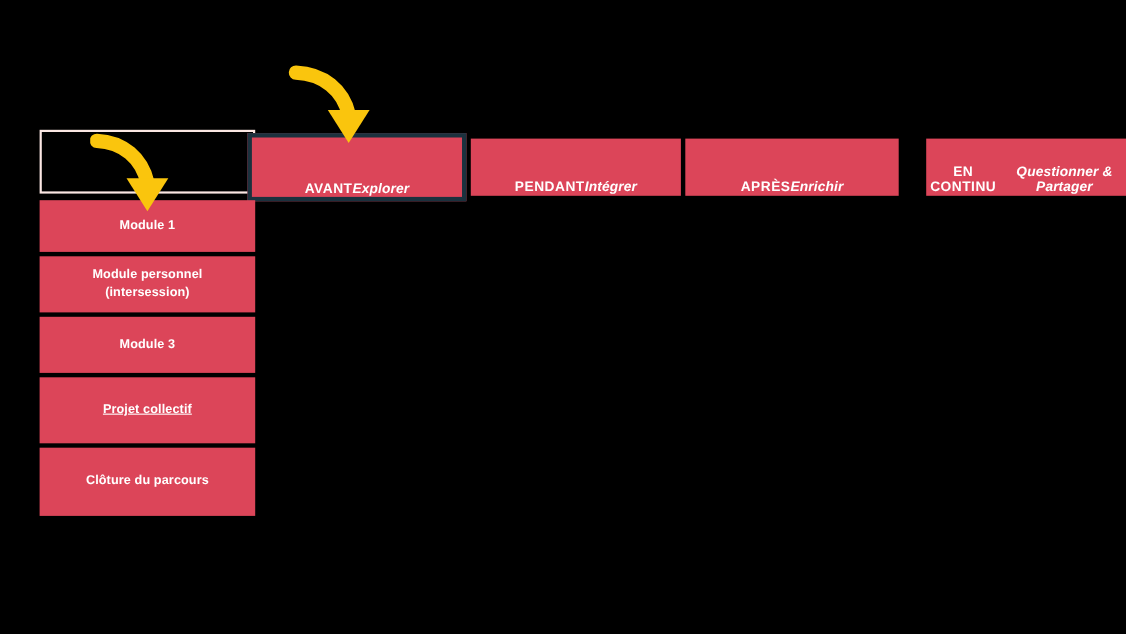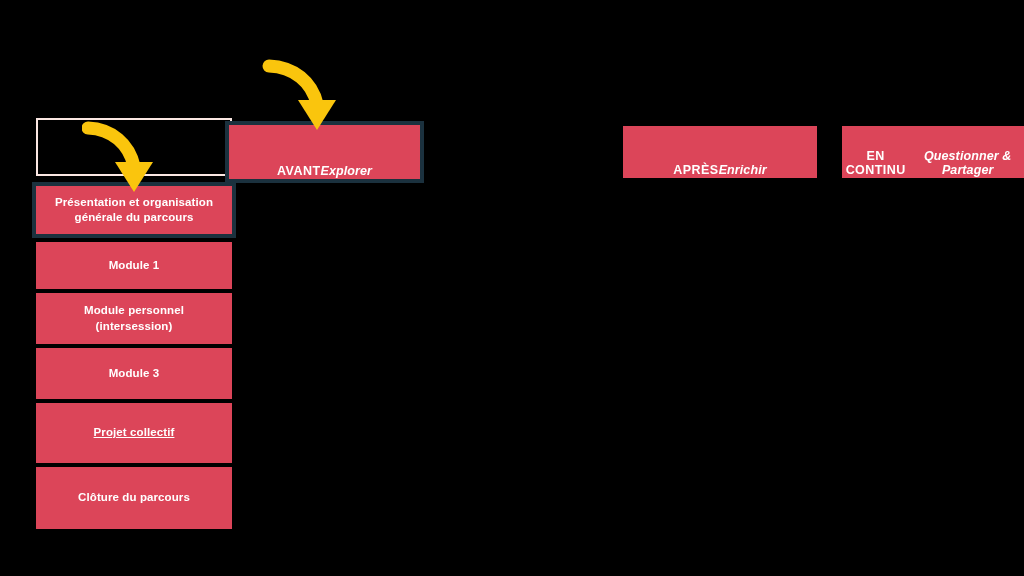--- a/index.html
+++ b/index.html
@@ -121,38 +121,39 @@
 
   <div class="corner-cell"></div>
 
   <div class="phase-row">
 
     <div class="phase-cell highlighted" style="left:0px; width:199px;">
       <span class="phase-title">AVANT</span>
       <span class="phase-sub">Explorer</span>
     </div>
 
+    <div class="phase-cell" style="left:199px; width:191px;">
+      <span class="phase-title">PENDANT</span>
+      <span class="phase-sub">Intégrer</span>
+    </div>
 
     <div class="phase-cell" style="left:394px; width:194px;">
       <span class="phase-title">APRÈS</span>
       <span class="phase-sub">Enrichir</span>
     </div>
 
     <div class="phase-cell" style="left:592px; width:184px;margin-left:21px;">
       <span class="phase-title">EN CONTINU</span>
       <span class="phase-sub">Questionner &amp; Partager</span>
     </div>
 
   </div>
 
   <div class="stage-col">
 
-    <div class="stage-cell highlighted" style="height:56px;">
-      <span>Présentation et organisation générale du parcours</span>
-    </div>
 
     <div class="stage-cell" style="height:47px;">
       <span>Module 1</span>
     </div>
 
     <div class="stage-cell" style="height:51px;">
       <span>Module personnel (intersession)</span>
     </div>
 
 

